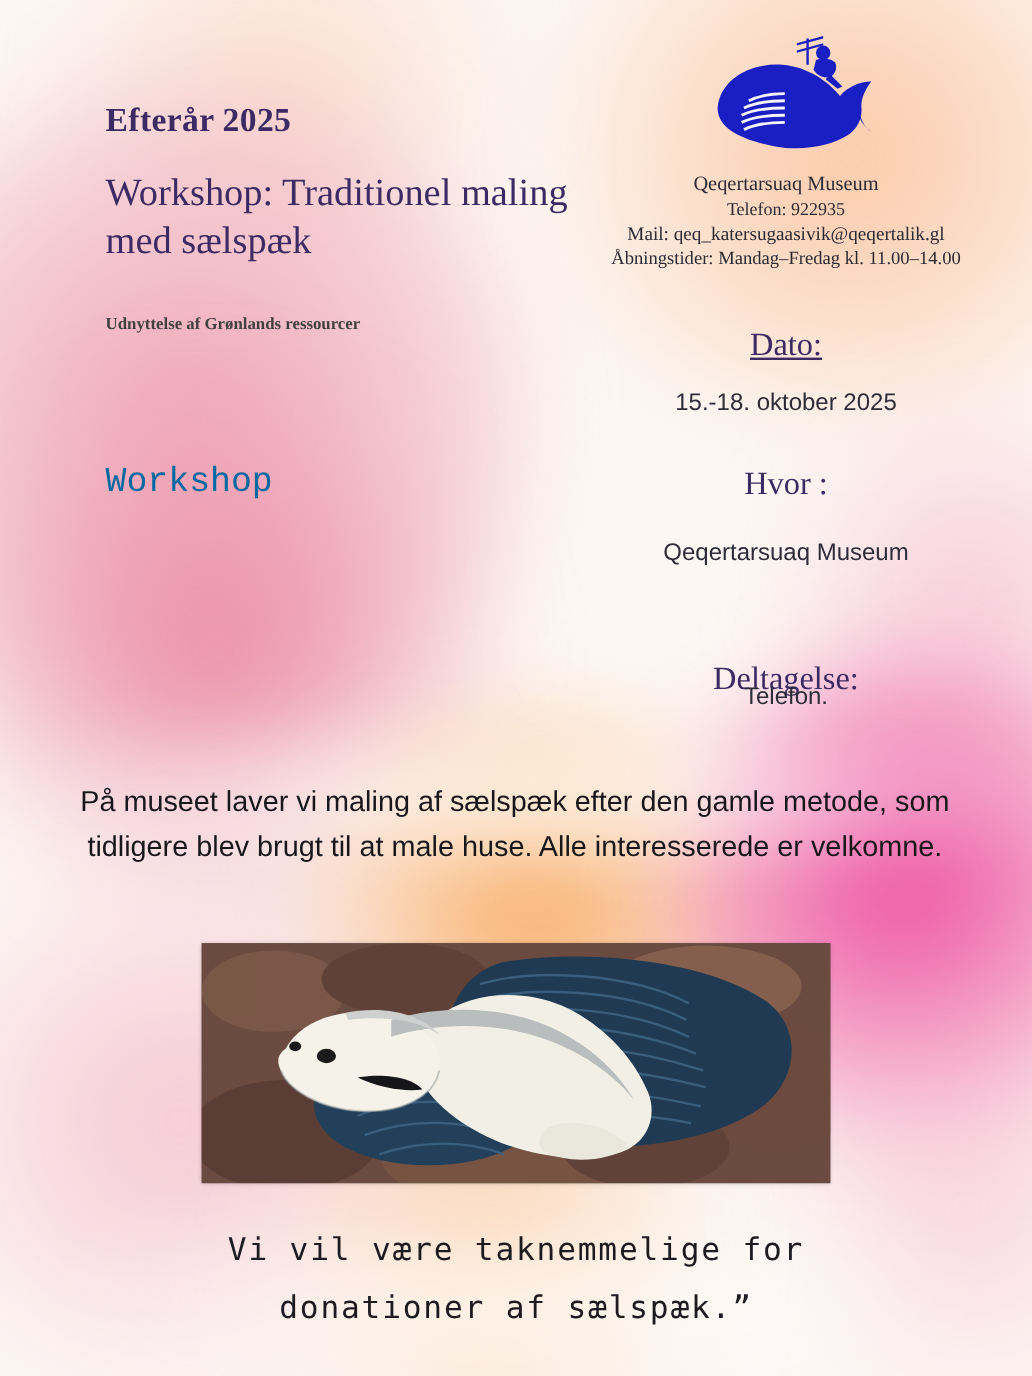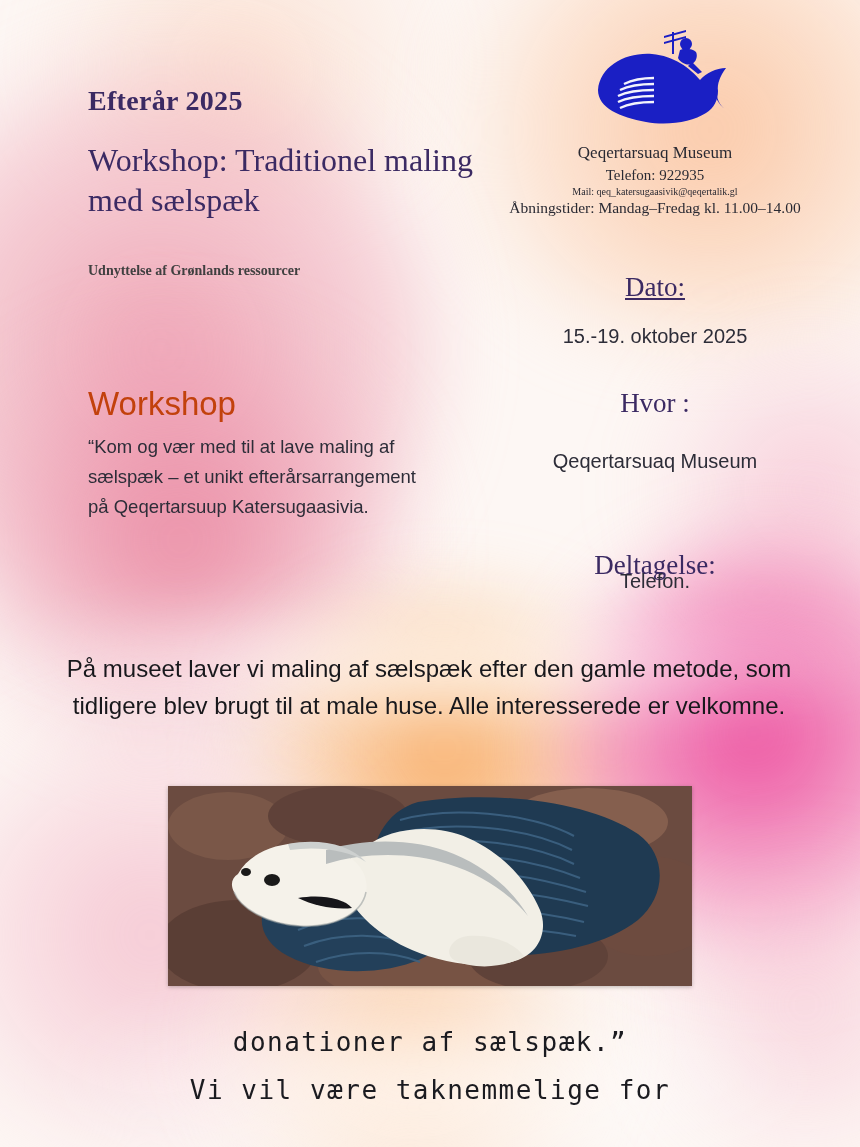--- a/index.html
+++ b/index.html
@@ -96,21 +96,21 @@
     position: absolute;
     left: 460px; top: 142px;
     width: 390px;
     text-align: center;
     font-family: "Liberation Serif", serif;
     color: #2a2a33;
   }
   .contact .line { line-height: 1.34; }
   .contact .name { font-size: 17px; }
   .contact .tel { font-size: 15px; }
-  .contact .mail { font-size: 10px; }
+  .contact .mail { font-size: 16px; }
   .contact .hours { font-size: 15.5px; }
 
   
   .season {
     position: absolute;
     left: 88px; top: 85px;
     font-family: Liberation Serif, serif;
     font-weight: bold;
     font-size: 28px;
     color: #3b2a63;
@@ -131,23 +131,23 @@
     width: 330px;
     font-family: "Liberation Serif", serif;
     font-weight: bold;
     font-size: 14px;
     line-height: 1.35;
     color: #404040;
   }
   .wlabel {
     position: absolute;
     left: 88px; top: 385px;
-    font-family: Liberation Sans, sans-serif;
-    font-size: 33px;
-    color: #c2410c;
+    font-family: Liberation Mono, monospace;
+    font-size: 29px;
+    color: #0369a1;
   }
   .quote {
     position: absolute;
     left: 88px; top: 432px;
     width: 345px;
     font-family: "Liberation Sans", sans-serif;
     font-size: 18.5px;
     line-height: 1.62;
     color: #2d2d38;
   }
@@ -264,24 +264,23 @@
     <div class="line name">Qeqertarsuaq Museum</div>
     <div class="line tel">Telefon: 922935</div>
     <div class="line mail">Mail: qeq_katersugaasivik@qeqertalik.gl</div>
     <div class="line hours">Åbningstider: Mandag–Fredag kl. 11.00–14.00</div>
   </div>
 
   <div class="season">Efterår 2025</div>
   <div class="wtitle">Workshop: Traditionel maling med sælspæk</div>
   <div class="subtitle">Udnyttelse af Grønlands ressourcer</div>
   <div class="wlabel">Workshop</div>
-  <div class="quote">“Kom og vær med til at lave maling af sælspæk – et unikt efterårsarrangement på Qeqertarsuup Katersugaasivia.</div>
 
   <div class="r-head date-h">Dato:</div>
-  <div class="r-val date-v">15.-19. oktober 2025</div>
+  <div class="r-val date-v">15.-18. oktober 2025</div>
   <div class="r-head where-h">Hvor :</div>
   <div class="r-val where-v">Qeqertarsuaq Museum</div>
   <div class="r-head part-h">Deltagelse:</div>
   <div class="r-val part-v">Telefon.</div>
 
   <div class="body-par">På museet laver vi maling af sælspæk efter den gamle metode, som tidligere blev brugt til at male huse. Alle interesserede er velkomne.</div>
 
   <div class="photo">
     <svg viewBox="0 0 524 200" width="524" height="200" aria-hidden="true">
       <defs>
@@ -333,17 +332,17 @@
         <ellipse cx="104" cy="94" rx="8" ry="6" fill="#1a1a1a"></ellipse>
         <ellipse cx="78" cy="86" rx="5" ry="4" fill="#1a1a1a"></ellipse>
         <path d="M130 112 C152 108 176 112 184 122 C168 124 146 120 130 112 Z" fill="#16161a"></path>
 
         <path d="M66 106 C72 122 98 138 132 140 C166 142 194 128 198 106" fill="none" stroke="#9aa0a0" stroke-width="1.5" opacity="0.6"></path>
       </g>
     </svg>
   </div>
 
   <div class="closing">
+    <div>Vi vil være taknemmelige for</div>
     <div>donationer af sælspæk.”</div>
-    <div>Vi vil være taknemmelige for</div>
   </div>
 
 </div>
 
 </body></html>

